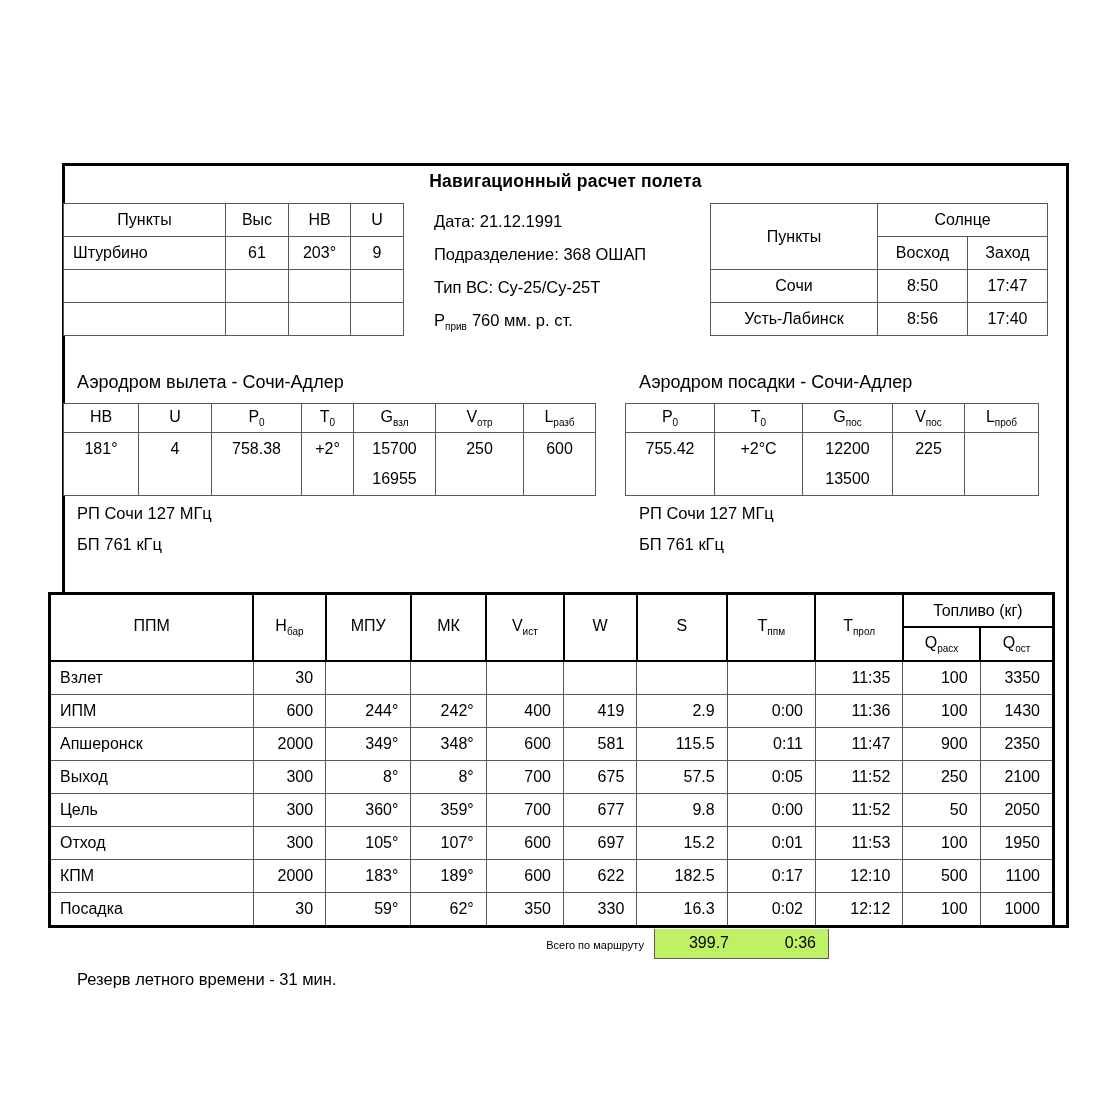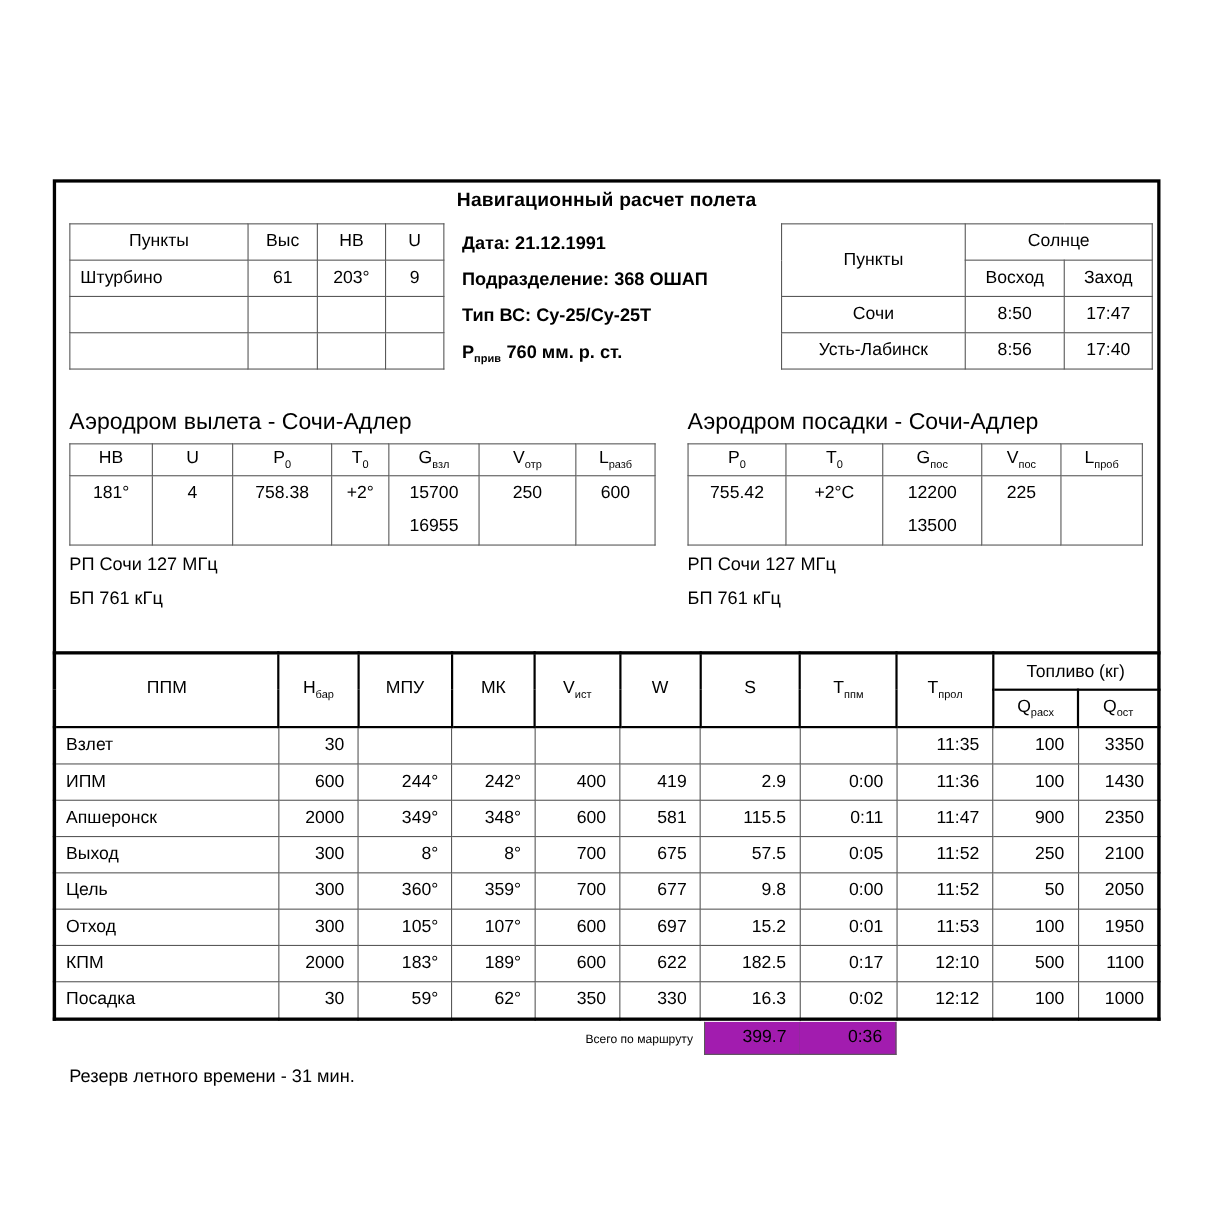--- a/index.html
+++ b/index.html
@@ -2,21 +2,21 @@
 <html><head>
 <meta charset="utf-8">
 <style>
   html,body{margin:0;padding:0;}
   body{
     width:1100px;height:1100px;background:#ffffff;color:#000;
     font-family:"Liberation Sans","DejaVu Sans",sans-serif;
     position:relative;overflow:hidden;
     -webkit-font-smoothing:antialiased;
   }
-  .abs{position:absolute;}
+  .abs{position:absolute;margin-left:14px;}
   sub{font-size:10px;line-height:1;}
   
   .doc-border{
     left:48px;top:163px;width:1007px;height:765px;
     border:3px solid #000;box-sizing:border-box;background:transparent;
   }
   .doc-title{
     left:48px;top:171px;width:1007px;text-align:center;
     font-size:17.5px;font-weight:bold;letter-spacing:.2px;
   }
@@ -29,43 +29,43 @@
   }
   .gtbl td.lft{text-align:left;padding-left:9px;}
   
   .atbl td,.atbl th{
     border:1px solid #595959;font-size:16px;font-weight:normal;
     text-align:center;padding:0 2px;overflow:hidden;white-space:nowrap;
   }
   .atbl .hdr th{height:28px;vertical-align:middle;}
   .atbl .dat td{height:61px;vertical-align:top;line-height:30px;padding-top:1px;margin-top:28px;}
   .txtline{font-size:16.5px;line-height:26px;white-space:nowrap;}
-  .infoblock{left:420px;top:205px;font-size:16.5px;line-height:33px;white-space:nowrap;font-weight:bold;}
-  .sechead{font-size:21px;white-space:nowrap;}
+  .infoblock{left:420px;top:205px;font-size:16.5px;line-height:33px;white-space:nowrap;}
+  .sechead{font-size:18px;white-space:nowrap;}
   
   #route{left:48px;top:592px;width:1007px;border:3px solid #000;}
   #route th{
     border:2px solid #000;font-size:16px;font-weight:normal;
     text-align:center;vertical-align:middle;padding:0 20px;overflow:hidden;white-space:nowrap;
   }
   #route thead tr.fuelrow th{height:31px;}
   #route thead tr.qrow th{height:32px;}
   #route tbody td{
     border:1px solid #595959;font-size:16px;height:32px;
     text-align:right;padding:0 12px 0 2px;vertical-align:middle;
     overflow:hidden;white-space:nowrap;
   }
   #route tbody tr:first-child td{border-top:2px solid #000;}
   #route tbody td.lft{text-align:left;padding:0 2px 0 9px;}
   
   .total-label{left:330px;top:930px;width:300px;text-align:right;font-size:11px;line-height:30px;}
   .total-box{
     top:929px;height:30px;border:1px solid #595959;border-top:none;
     box-sizing:border-box;font-size:16px;line-height:28px;
-    text-align:right;padding-right:12px;background:#a21caf;
+    text-align:right;padding-right:12px;background:#bef264;
   }
   #total-box-s{left:640px;width:88px;}
   #total-box-t{left:727px;width:88px;border-left:none;}
   .note{left:63px;top:964px;font-size:16.5px;line-height:30px;white-space:nowrap;}
 </style>
 </head>
 <body>
 
 <div class="abs doc-border"></div>
 

